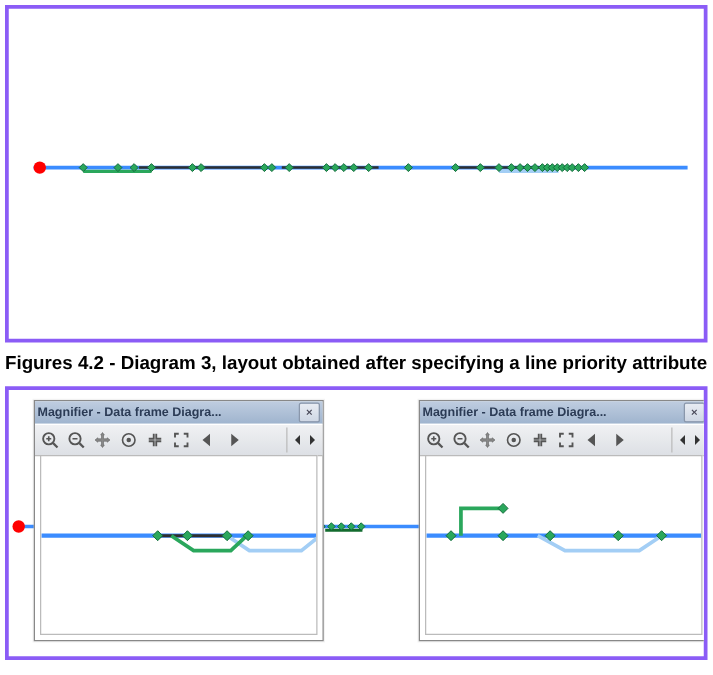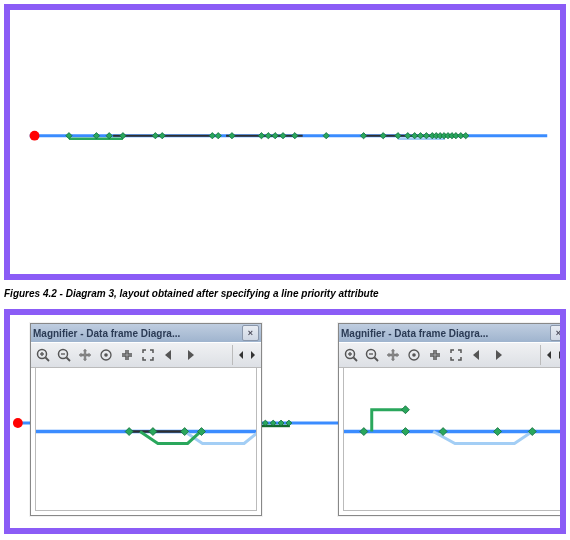--- a/index.html
+++ b/index.html
@@ -4,38 +4,37 @@
 <style>
   body {
     margin: 0;
     padding: 0;
     font-family: Verdana, Arial, sans-serif;
     font-size: 10px;
     background: #fff;
     width: 570px;
   }
   .panel {
-    border: 6px solid #8b5cf6;
+    border: 3px solid #8b5cf6;
     background: #fff;
     margin: 4px;
     position: relative;
     overflow: hidden;
     padding-left: 14px;
   }
   .panel-top {
     height: 264px;
   }
   .panel-bottom {
     height: 213px;
   }
   .caption {
     font-weight: bold;
-    font-size: 10px;
+    font-size: 15px;
     margin: 8px 4px 10px 4px;
-    font-style: italic;
   }
   .magnifier-window {
     position: absolute;
     width: 230px;
     height: 191px;
     border: 1px solid #888;
     background: #fff;
     box-shadow: 0 0 0 1px rgba(0,0,0,0.05);
   }
   .mag-title {

